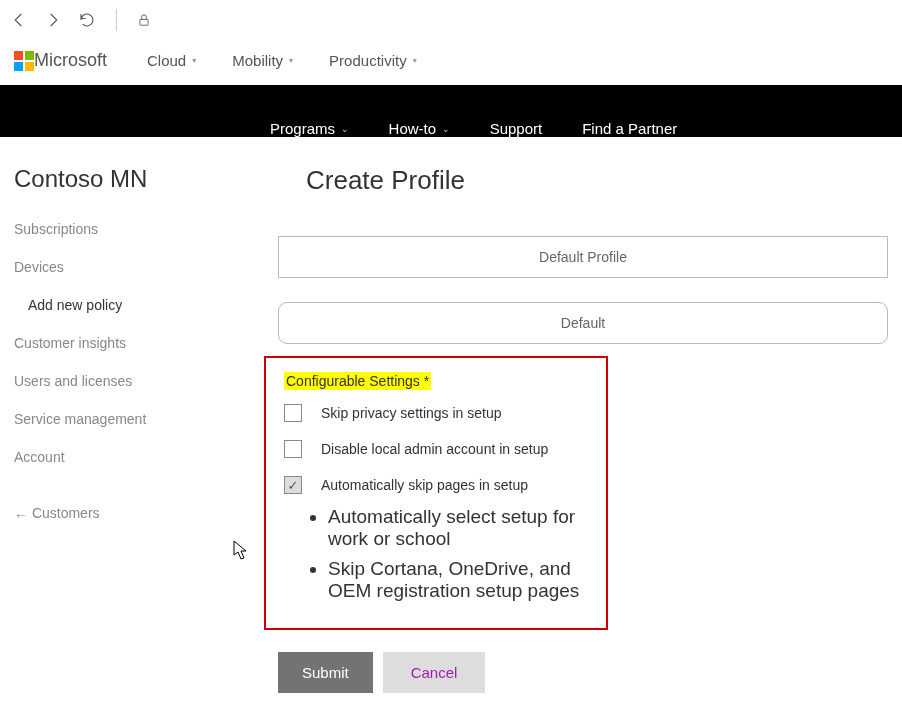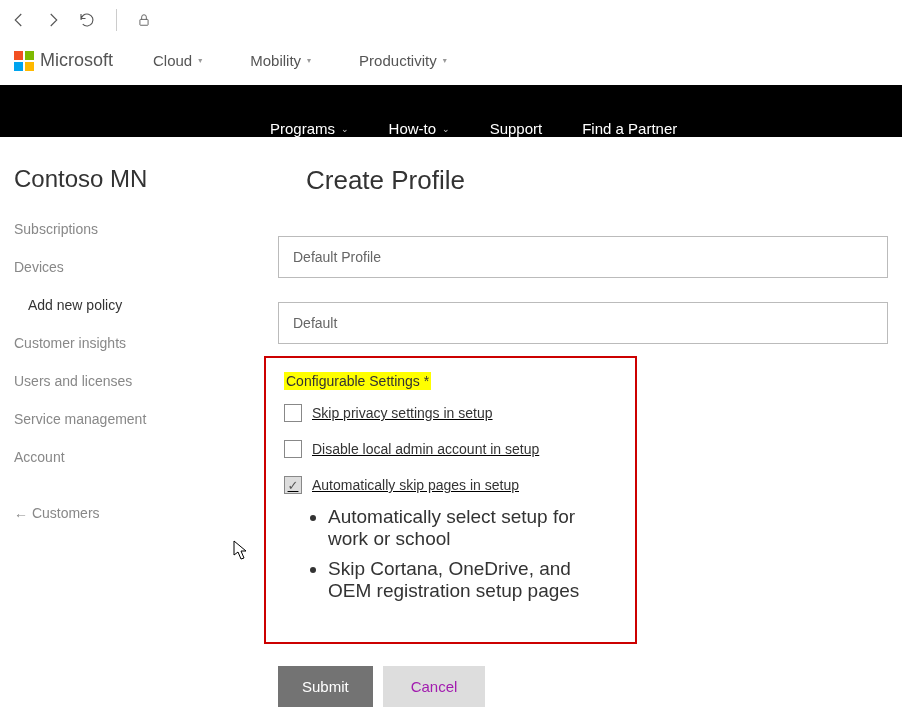--- a/index.html
+++ b/index.html
@@ -36,42 +36,41 @@
     
     .ms-header {
       display: flex;
       align-items: center;
       padding: 10px 14px 14px 14px;
       gap: 40px;
     }
     .ms-brand {
       display: flex;
       align-items: center;
-      gap: 6px;
     }
     .ms-logo {
       width: 20px;
       height: 20px;
       display: grid;
       grid-template-columns: 1fr 1fr;
       grid-template-rows: 1fr 1fr;
       gap: 2px;
     }
     .ms-logo div:nth-child(1){background:#f25022;}
     .ms-logo div:nth-child(2){background:#7fba00;}
     .ms-logo div:nth-child(3){background:#00a4ef;}
     .ms-logo div:nth-child(4){background:#ffb900;}
     .ms-brand span {
       font-size: 18px;
       color: #555;
       font-weight: 400;
     }
     .topnav {
       display: flex;
-      gap: 48px;
+      gap: 36px;
       align-items: flex-end;
     }
     .topnav-item {
       color: #555;
       font-size: 15px;
       display: flex;
       align-items: center;
       gap: 6px;
       cursor: pointer;
     }
@@ -152,50 +151,51 @@
       margin-bottom: 6px;
     }
     .form-input, .form-select {
       width: 100%;
       border: 1px solid #bbb;
       padding: 12px 14px;
       font-size: 14px;
       color: #666;
       margin-bottom: 24px;
       background: #fff;
+      text-align: center;
     }
     .form-select {
       position: relative;
+      border-radius: 9px;
     }
     .cursor-graphic {
       position: absolute;
       left: -28px;
       top: 374px;
     }
     .settings-box {
       border: 2px solid #c00;
-      padding: 14px 18px 32px 18px;
+      padding: 14px 18px 18px 18px;
       margin-top: -12px;
       margin-left: -14px;
-      width: 373px;
+      width: 344px;
     }
     .settings-header {
       background: #ffff00;
       display: inline-block;
       font-size: 14px;
       color: #333;
       padding: 1px 2px;
       margin-bottom: 14px;
     }
     .check-row {
       display: flex;
       align-items: center;
-      gap: 10px;
+      gap: 19px;
       margin-bottom: 18px;
-      text-decoration: underline;
     }
     .checkbox {
       width: 18px;
       height: 18px;
       border: 1px solid #888;
       display: flex;
       align-items: center;
       justify-content: center;
       cursor: pointer;
     }

